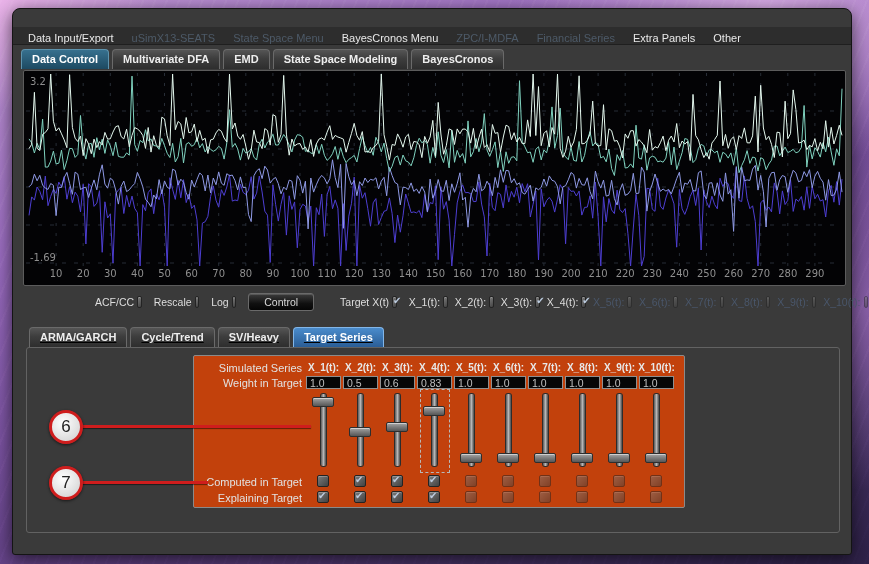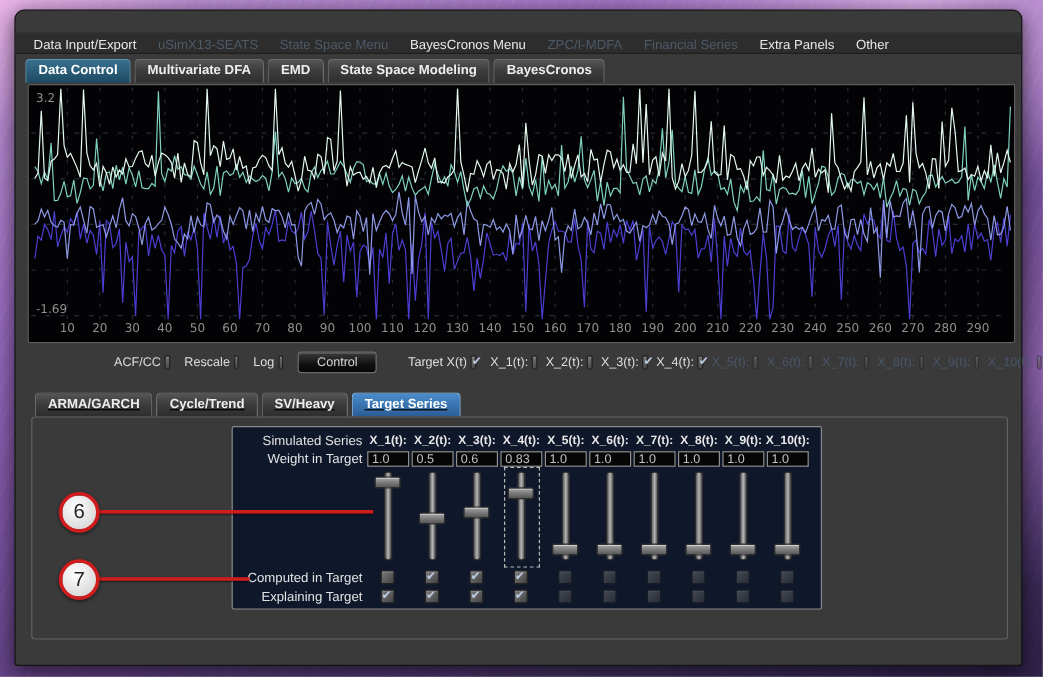--- a/index.html
+++ b/index.html
@@ -62,21 +62,21 @@
   .cb .tick{position:absolute;left:0px;top:-2px;font-size:10px;color:#bccbdf;}
   .cb.dim{opacity:.5;}
   #delete-btn{font-size:10.5px;color:#d8d8d8;background:linear-gradient(#3c3c3c,#101010 60%,#050505);
     border:1px solid #6a6a6a;border-radius:3px;padding:2px 15px;margin-right:26px;
     box-shadow:inset 0 1px 0 rgba(255,255,255,.15);}
   
   #lower-panel{position:absolute;left:13px;top:338px;width:812px;height:184px;
     border:1px solid #626262;border-radius:3px;background:#3a3a3a;}
   
   #target-panel{position:absolute;left:180px;top:346px;width:490px;height:151px;
-    border:1px solid #8a8a8a;border-radius:2px;background:#0f172a;}
+    border:1px solid #8a8a8a;border-radius:2px;background:#c2410c;}
   .tp-label{position:absolute;left:2px;width:106px;text-align:right;font-size:11px;color:#e2e2e2;white-space:nowrap;}
   .tp-col{position:absolute;top:0;width:37px;height:151px;}
   .tp-header{position:absolute;top:6px;left:0;width:37px;text-align:center;font-size:10px;font-weight:bold;color:#e8e8e8;white-space:nowrap;}
   .tp-weight{position:absolute;top:20px;left:1px;width:30px;height:11px;background:#060606;
     border:1px solid #8f8f8f;color:#c0c0c0;font-size:10.5px;font-family:"Liberation Sans",sans-serif;padding:0 0 0 3px;}
   .rail{position:absolute;left:16px;top:38px;width:5px;height:72px;border-radius:2px;
     background:linear-gradient(90deg,#5a5a5a,#b5b5b5 50%,#4a4a4a);box-shadow:0 0 0 1px #2c2c2c;}
   .thumb{position:absolute;left:7px;width:22px;height:10px;border-radius:2px;
     background:linear-gradient(#a8a8a8,#808080 45%,#565656);border:1px solid #2e2e2e;box-sizing:border-box;
     box-shadow:inset 0 1px 0 #cfcfcf;}

